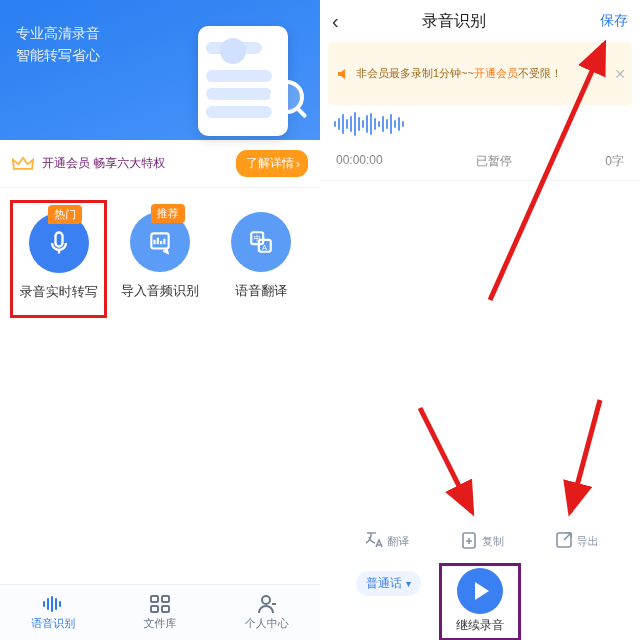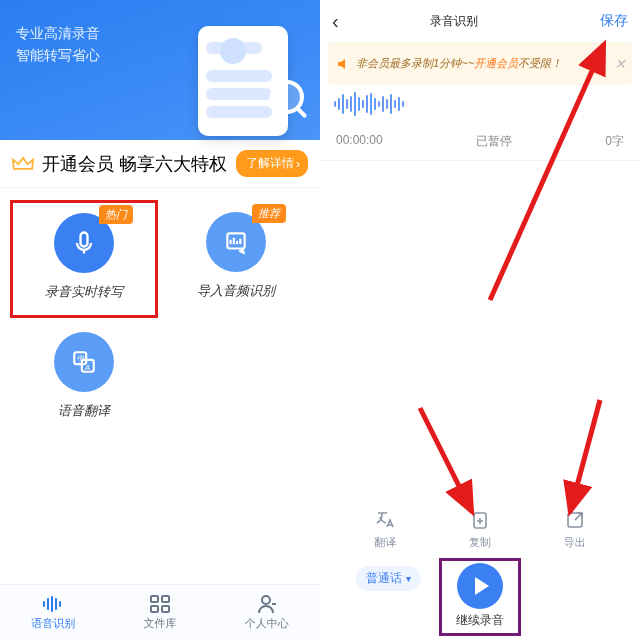--- a/index.html
+++ b/index.html
@@ -12,51 +12,51 @@
   .banner-sub { font-size:14px; line-height:22px; margin-top:8px; color:#e6f0ff; }
   .banner-ill { position:absolute; right:12px; top:30px; width:140px; height:100px; }
   .phone-box { position:absolute; right:20px; bottom:-6px; width:90px; height:110px; background:#fff; border-radius:10px; box-shadow:0 4px 12px rgba(0,0,0,.15); padding:10px 8px; }
   .phone-line { height:12px; background:#dbe8ff; border-radius:6px; margin:6px 0; position:relative; }
   .phone-circ { width:26px; height:26px; background:#cfe1ff; border-radius:50%; position:absolute; top:-4px; left:14px; }
   .mag { position:absolute; right:4px; top:50px; width:34px; height:34px; border:4px solid #fff; border-radius:50%; background:rgba(255,255,255,.2); }
   .mag::after { content:""; position:absolute; width:14px; height:4px; background:#fff; bottom:-4px; right:-8px; transform:rotate(45deg); border-radius:2px; }
   .vip { display:flex; align-items:center; padding:10px 12px; border-bottom:1px solid #f2f3f6; }
   .crown { width:22px; height:16px; margin-right:8px; position:relative; }
   .crown svg { display:block; }
-  .vip-text { font-size:18px; color:#000000; flex:1; }
+  .vip-text { font-size:12px; color:#701a75; flex:1; }
   .vip-btn { background:#ff9a1a; color:#fff; font-size:12px; padding:5px 8px 5px 10px; border-radius:11px; display:flex; align-items:center; }
   .vip-btn .chev { margin-left:2px; font-size:12px; }
-  .grid { display:grid; grid-template-columns:1fr 1fr; padding:12px 10px 0; gap:2px 4px;font-style:italic; }
+  .grid { display:grid; grid-template-columns:1fr 1fr 1fr; padding:12px 10px 0; gap:2px 4px; }
   .cell { display:flex; flex-direction:column; align-items:center; padding:10px 4px 14px; position:relative; border:2px solid transparent; }
   .cell.highlight { border:3px solid #e41b1b; }
   .badge { position:absolute; top:2px; right:22px; background:#ff8a1a; color:#fff; font-size:11px; padding:2px 6px; border-radius:4px 4px 4px 0; }
   .icon-circ { width:60px; height:60px; border-radius:50%; background:#3a80f3; display:flex; align-items:center; justify-content:center; color:#fff; }
   .icon-circ.alt { background:#5a9cf6; }
   .cell-label { margin-top:10px; font-size:13px; color:#333; }
   .tabbar { position:absolute; bottom:0; left:0; right:0; height:56px; border-top:1px solid #eef0f4; display:flex; background:#fbfcff; }
   .tab { flex:1; display:flex; flex-direction:column; align-items:center; justify-content:center; font-size:11px; color:#6a7789; }
   .tab.active { color:#2d7af0; }
   .tab .icn { width:24px; height:20px; display:flex; align-items:center; justify-content:center; margin-bottom:2px; }
 
   
   .navbar { height:42px; display:flex; align-items:center; padding:0 12px; }
   .nav-back { font-size:20px; color:#333; width:24px; }
-  .nav-title { flex:1; text-align:center; font-size:12px; font-weight:500; color:#222; }
+  .nav-title { flex:1; text-align:center; font-size:16px; font-weight:500; color:#222; }
   .nav-save { font-size:14px; color:#2d7af0;margin-left:48px; }
-  .notice { margin:0 8px; background:#fff7e8; border-radius:4px; display:flex; align-items:center; padding:14px 8px; font-size:11px; color:#9e6b20; position:relative;font-style:italic; }
+  .notice { margin:0 8px; background:#fff7e8; border-radius:4px; display:flex; align-items:center; padding:24px 8px; font-size:11px; color:#9e6b20; position:relative; }
   .notice .horn { width:14px; height:14px; margin-right:6px; }
   .notice .link { color:#ff7a1a; }
   .notice .close { position:absolute; right:6px; color:#bbb; font-size:14px; }
   .wave-row { height:44px; padding:6px 14px 0; }
   .wave { display:flex; align-items:center; gap:2px; height:26px; }
   .wave span { width:2px; background:#3a80f3; border-radius:1px; opacity:.8; }
   .meta-row { display:flex; justify-content:space-between; padding:4px 16px 10px; font-size:12px; color:#888; border-bottom:1px solid #f2f3f6; }
   .content-area { height:340px; }
   .actions { display:flex; justify-content:space-around; padding:6px 18px 2px; }
-  .act { display:flex; flex-direction:column; align-items:center; font-size:11px; color:#8a94a6;text-align:center; }
+  .act { display:flex; align-items:center; font-size:11px; color:#8a94a6;text-align:center; }
   .act .ai { width:26px; height:26px; display:flex; align-items:center; justify-content:center; margin-bottom:2px; }
   .bottom { display:flex; align-items:center; justify-content:center; position:relative; padding:6px 0 8px; }
   .lang { position:absolute; left:36px; top:14px; font-size:12px; color:#3a80f3; background:#eef4ff; padding:4px 10px; border-radius:14px; }
   .lang .chev { margin-left:4px; font-size:10px; }
   .rec { display:flex; flex-direction:column; align-items:center; border:3px solid #701a75; padding:2px 14px 4px; }
   .play { width:46px; height:46px; background:#3a80f3; border-radius:50%; display:flex; align-items:center; justify-content:center; }
   .play-tri { width:0; height:0; border-left:14px solid #fff; border-top:9px solid transparent; border-bottom:9px solid transparent; margin-left:4px; }
   .rec-label { font-size:12px; color:#333; margin-top:3px; }
   
   .arrow { position:absolute; pointer-events:none; }

